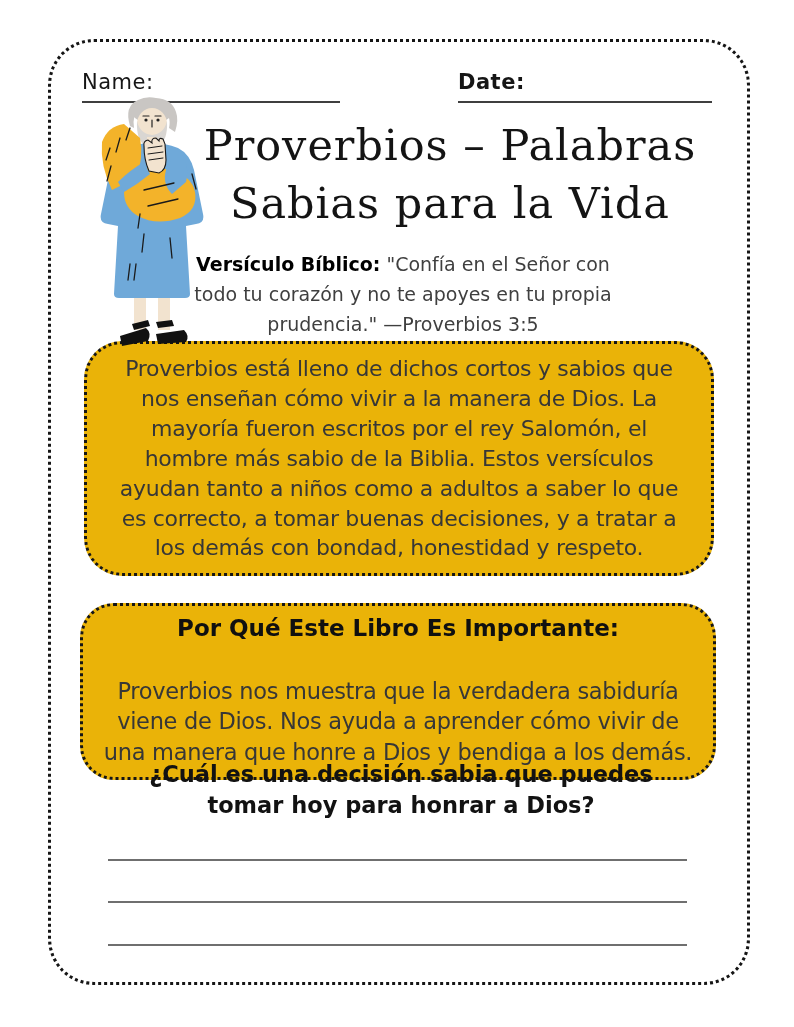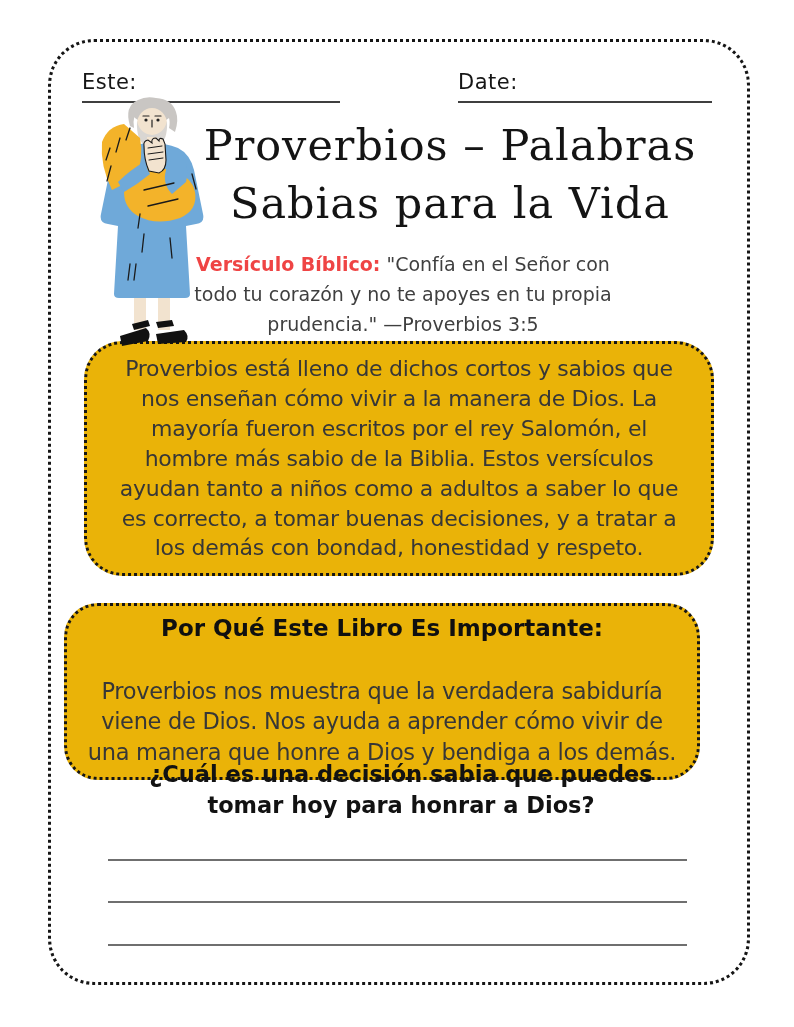--- a/index.html
+++ b/index.html
@@ -10,47 +10,47 @@
   }
   .abs{position:absolute;}
   .page-border{
     left:48px;top:39px;width:702px;height:946px;box-sizing:border-box;
     border:3px dotted #151515;border-radius:46px;
   }
   .field-label{font-size:21px;color:#161616;letter-spacing:0.5px;}
   .field-line{border-top:2px solid #3f3f3f;height:0;}
   .name-label{left:82px;top:70px;}
   .name-line{left:82px;top:101px;width:258px;}
-  .date-label{left:458px;top:70px;}
+  .date-label{left:458px;top:70px;font-weight:bold;}
   .date-line{left:458px;top:101px;width:254px;}
   .illustration{left:86px;top:96px;width:132px;height:252px;z-index:5;}
   .page-title{
     left:150px;top:116px;width:600px;text-align:center;
     font-family:"DejaVu Serif","Liberation Serif",serif;
     font-size:43px;line-height:1.36;color:#141414;letter-spacing:1px;
     white-space:pre-line;
   }
   .verse{
     left:185px;top:250px;width:436px;text-align:center;
     font-size:19px;line-height:1.57;color:#3f3f3f;
   }
-  .verse b{color:#ef4444;}
+  .verse b{color:#000000;}
   .dotted-box{
     box-sizing:border-box;border:3px dotted #151515;border-radius:38px;
     text-align:center;background:#eab308;
   }
   .intro-box{
     left:84px;top:341px;width:630px;padding:10px 8px;
   }
   .intro-text{
     font-size:22px;line-height:1.36;color:#373737;letter-spacing:-0.3px;
     white-space:pre-line;
   }
   .importance-box{
-    left:64px;top:603px;width:636px;padding:8px 6px 10px;border-radius:34px;
+    left:80px;top:603px;width:636px;padding:8px 6px 10px;border-radius:34px;
   }
   .importance-heading{
     font-size:23px;font-weight:bold;color:#101010;line-height:1.3;
   }
   .importance-text{
     font-size:22.5px;line-height:1.35;color:#373737;letter-spacing:-0.3px;
     white-space:pre-line;
     margin-top:32px;
   }
   .question{
@@ -63,21 +63,21 @@
   .answer-line-2{top:901px;}
   .answer-line-3{top:944px;}
 </style>
 </head>
 <body>
 
 <div>
 
   <div class="abs page-border"></div>
 
-  <div class="abs field-label name-label">Este:</div>
+  <div class="abs field-label name-label">Name:</div>
   <div class="abs field-line name-line"></div>
 
   <div class="abs field-label date-label">Date:</div>
   <div class="abs field-line date-line"></div>
 
   <svg class="abs illustration" viewBox="0 0 132 252" xmlns="http://www.w3.org/2000/svg">
 
     <path d="M44,30 Q38,10 52,4 Q60,0 70,2 Q86,3 90,16 Q93,24 89,36 L83,32 Q86,18 74,12 Q62,7 53,14 Q46,19 48,32 Z" fill="#C9C6C3"></path>
     <ellipse cx="66" cy="15" rx="21" ry="12" fill="#C9C6C3"></ellipse>
 

